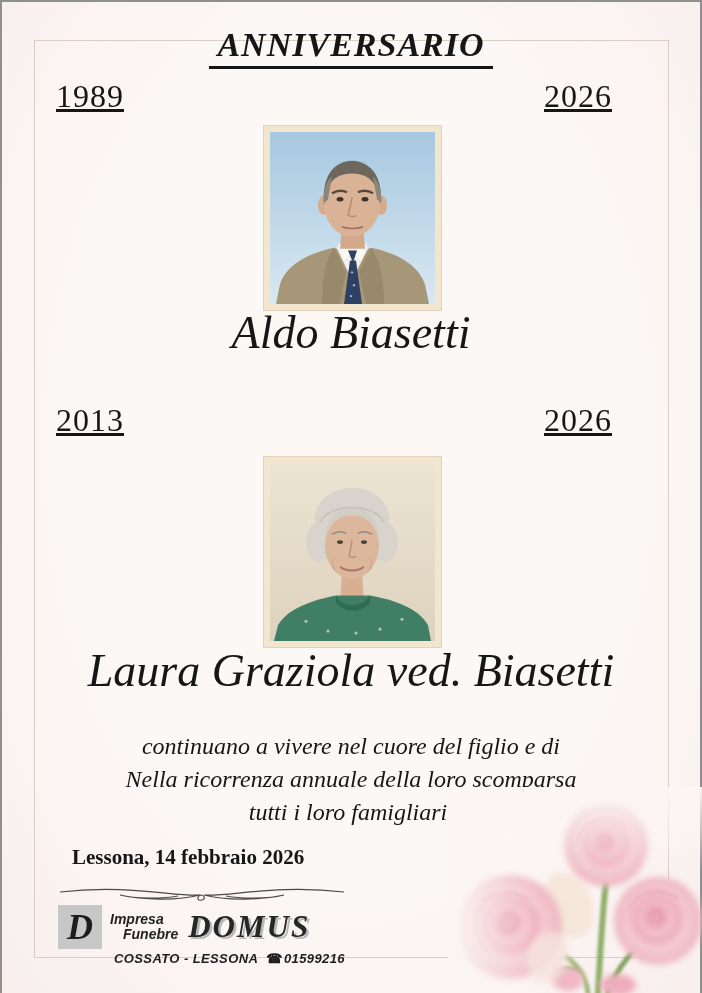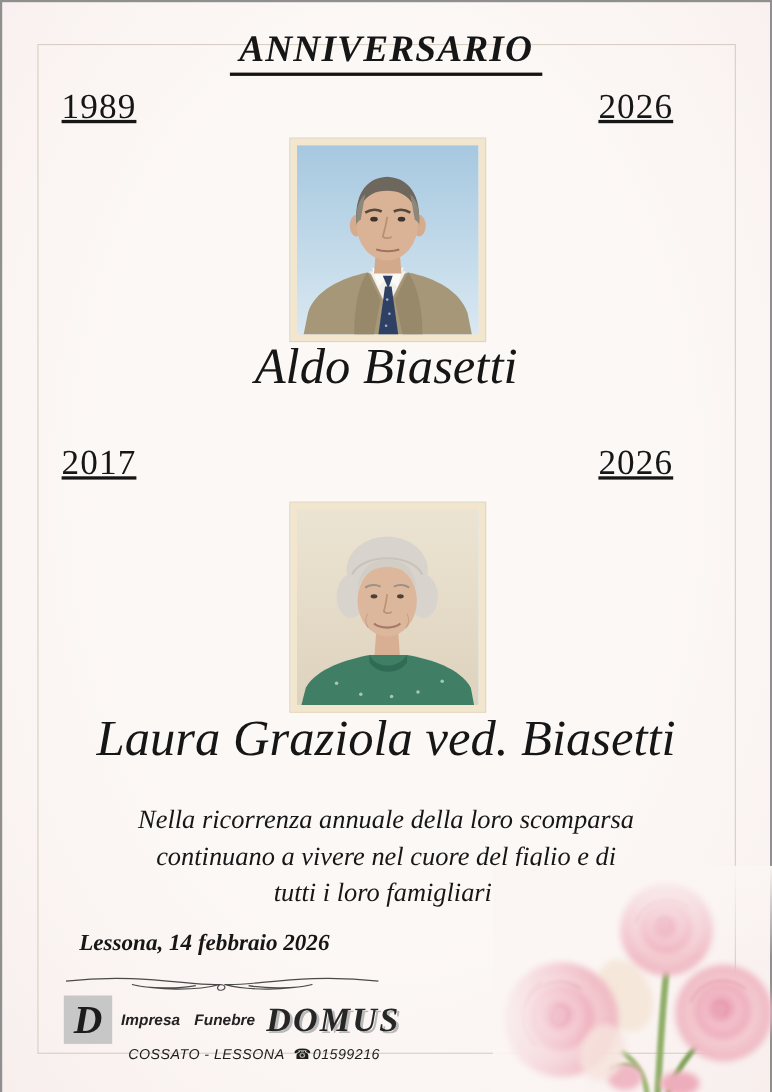--- a/index.html
+++ b/index.html
@@ -51,48 +51,48 @@
   }
   .name1{top:306px;font-size:46px;}
   .name2{top:644px;font-size:46px;}
   .memorial{
     position:absolute;top:730px;left:0;width:100%;
     text-align:center;font-style:italic;font-size:24px;line-height:33px;
   }
   .memorial span{display:block;}
   .dateline{
     position:absolute;left:72px;top:845px;
-    font-size:21px;font-weight:bold;font-style:italic;
+    font-size:21px;font-weight:bold;
   }
   .logo{position:absolute;left:58px;top:884px;width:290px;}
   .flourish{display:block;width:288px;height:18px;}
   .logo-row{display:flex;align-items:center;margin-top:2px;height:46px;}
   .d-badge{
     width:44px;height:44px;background:#c7c7c7;
     display:flex;align-items:center;justify-content:center;
     font-family:"Liberation Serif",serif;font-style:italic;font-weight:bold;
     font-size:36px;color:#1c1c1c;flex:0 0 auto;
   }
   .impresa{
-    display:flex;flex-direction:row;margin-left:8px;
+    display:flex;flex-direction:column;margin-left:8px;
     font-family:"Liberation Sans",sans-serif;font-style:italic;font-weight:bold;
     font-size:14px;line-height:15px;color:#222;flex:0 0 auto;
   }
   .impresa .l2{margin-left:13px;}
   .domus{
     margin-left:10px;
     font-family:"Liberation Serif",serif;font-weight:bold;font-style:italic;
     font-size:31px;letter-spacing:2px;color:#262626;
     text-shadow:2.5px 2px 0 #b9b9b9;
     white-space:nowrap;
   }
   .contact{
     margin:1px 0 0 56px;
-    font-family:"Liberation Sans",sans-serif;font-weight:normal;font-style:italic;
-    font-size:13px;color:#1d1d1d;letter-spacing:0.4px;white-space:nowrap;text-align:center;
+    font-family:"Liberation Sans",sans-serif;font-weight:bold;font-style:italic;
+    font-size:13px;color:#1d1d1d;letter-spacing:0.4px;white-space:nowrap;
   }
   .phone-icon{margin:0 1px 0 8px;font-style:normal;}
   .roses{position:absolute;right:0;bottom:0;width:254px;height:206px;}
   .roses svg{display:block;width:100%;height:100%;}
 </style>
 </head>
 <body>
 
 <div class="page">
   <div class="outer-edge"></div>
@@ -136,21 +136,21 @@
       <path d="M88,61 C92,59 98,59 103,62" stroke="#54493e" stroke-width="2.4" fill="none"></path>
       <ellipse cx="70" cy="68" rx="3.4" ry="2.2" fill="#3b332c"></ellipse>
       <ellipse cx="95" cy="68" rx="3.4" ry="2.2" fill="#3b332c"></ellipse>
       <path d="M82,66 C81,74 79,80 78,84 C80,86 85,86 86,84" stroke="#b98e72" stroke-width="1.6" fill="none"></path>
       <path d="M72,96 C78,98 87,98 93,96" stroke="#a0735f" stroke-width="2" fill="none"></path>
     </svg>
   </div>
 
   <div class="name name1">Aldo Biasetti</div>
 
-  <span class="year y2l">2017</span>
+  <span class="year y2l">2013</span>
   <span class="year y2r">2026</span>
 
   <div class="photo photo2">
     <svg viewBox="0 0 165 180" preserveAspectRatio="none">
       <defs>
         <linearGradient id="wbg" x1="0" y1="0" x2="0" y2="1">
           <stop offset="0" stop-color="#ece4d3"></stop>
             <stop offset="1" stop-color="#ddd2bd"></stop>
         </linearGradient>
       </defs>
@@ -176,22 +176,22 @@
       <path d="M82,78 C81,86 80,90 79,94 C81,96 85,96 86,94" stroke="#bb9176" stroke-width="1.5" fill="none"></path>
       <path d="M70,105 C76,110 88,110 94,105" stroke="#a5786a" stroke-width="2" fill="none"></path>
       <path d="M64,96 C62,100 62,105 65,109" stroke="#c9a184" stroke-width="1" fill="none"></path>
       <path d="M100,96 C102,100 102,105 99,109" stroke="#c9a184" stroke-width="1" fill="none"></path>
     </svg>
   </div>
 
   <div class="name name2">Laura Graziola ved. Biasetti</div>
 
   <div class="memorial">
+    <span>continuano a vivere nel cuore del figlio e di</span>
     <span>Nella ricorrenza annuale della loro scomparsa</span>
-    <span>continuano a vivere nel cuore del figlio e di</span>
     <span>tutti i loro famigliari.</span>
   </div>
 
   <div class="dateline">Lessona, 14 febbraio 2026</div>
 
   <div class="logo">
     <svg class="flourish" viewBox="0 0 288 18">
       <g fill="none" stroke="#4a4a4a" stroke-width="1.1">
         <path d="M2,8 C70,0 118,13 142,11 C120,17 84,16 62,11 C78,15 104,15 120,12"></path>
         <path d="M286,8 C218,0 170,13 146,11 C168,17 204,16 226,11 C210,15 184,15 168,12"></path>

